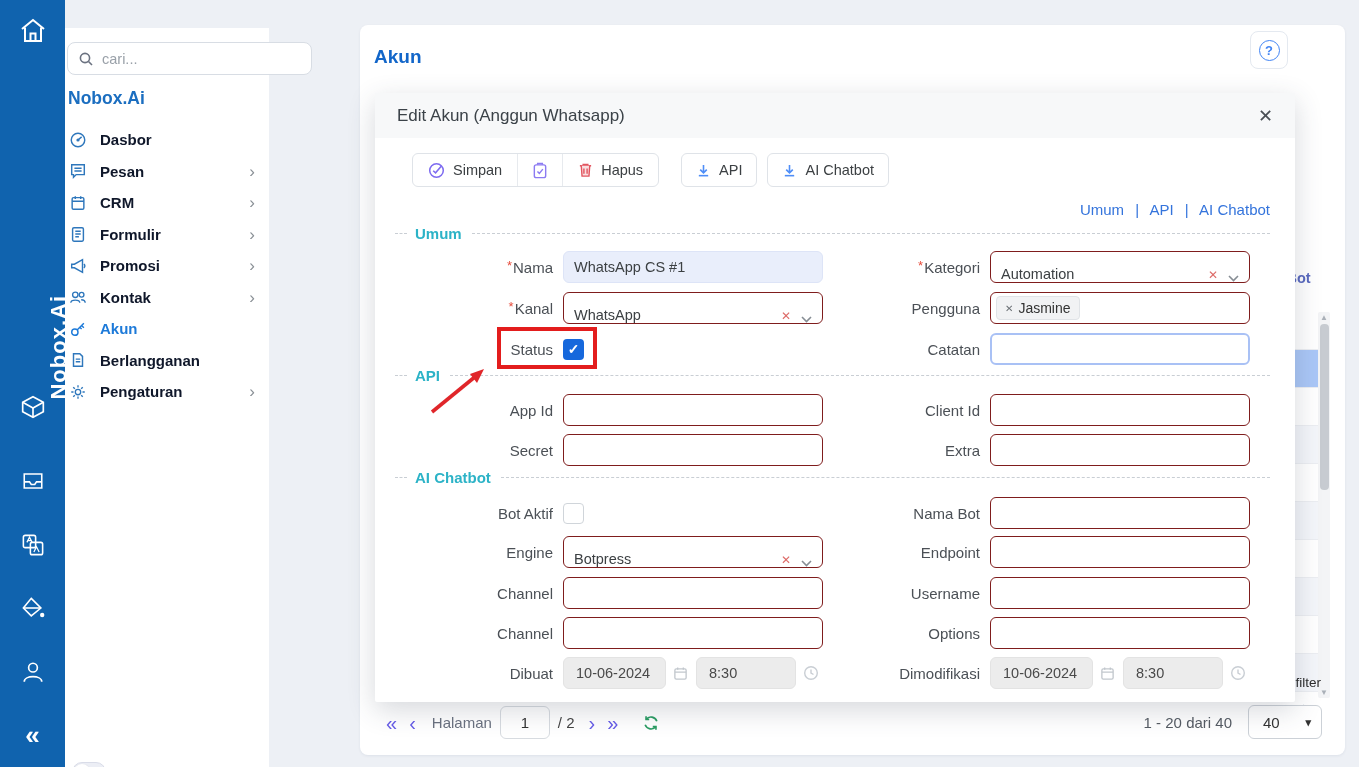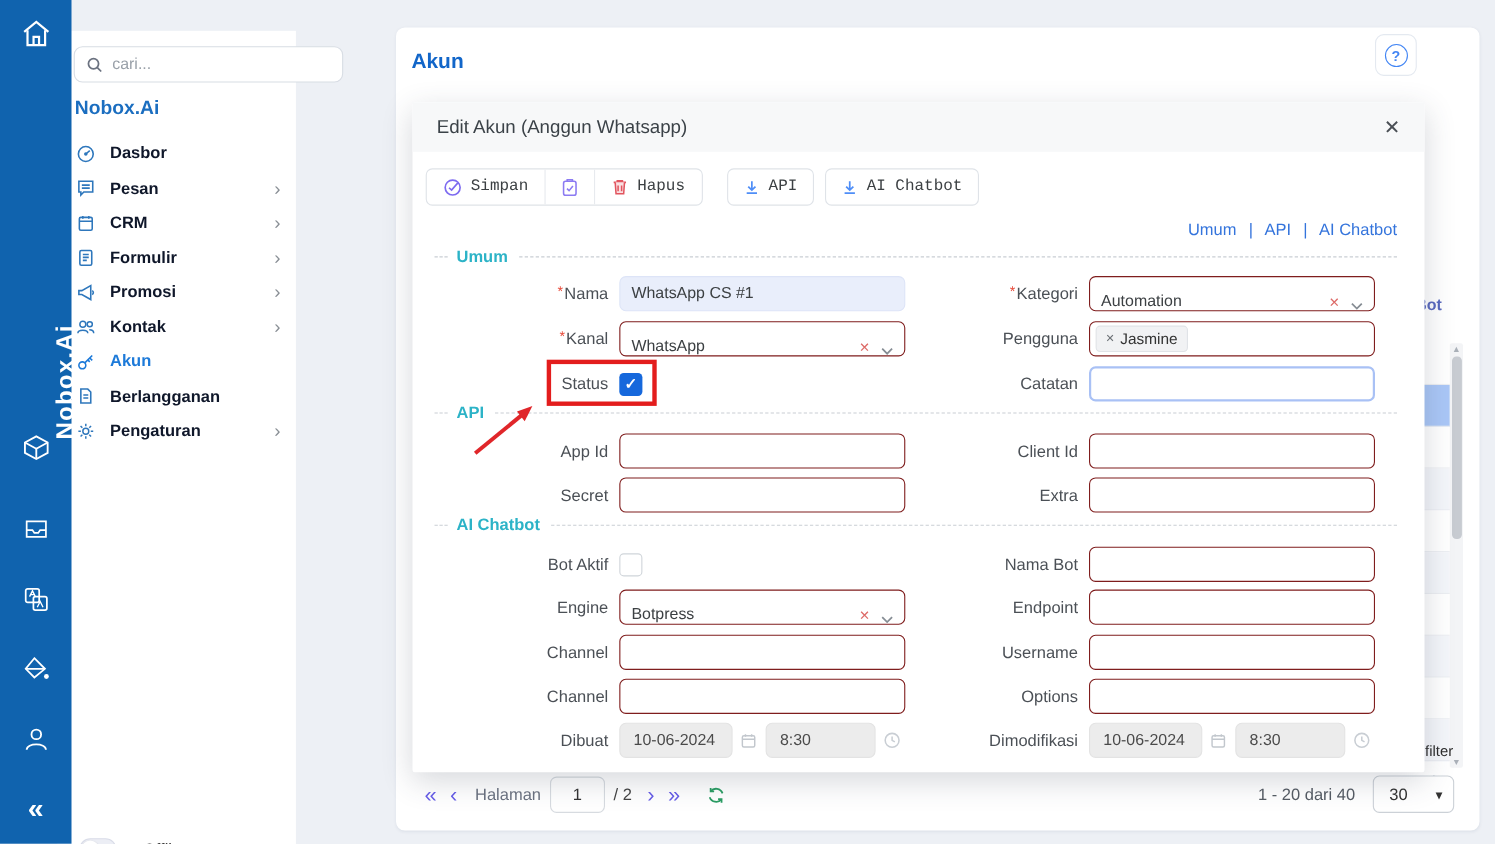--- a/index.html
+++ b/index.html
@@ -76,21 +76,21 @@
   .pg-size .val { flex:1; font-size:15px; color:#333; }
   .pg-size .chev { font-size:11px; color:#333; font-weight:bold; }
 
   
   .modal { position:absolute; left:15px; top:68px; width:920px; height:609px; background:#fff;
     border-radius:2px; box-shadow:0 8px 28px rgba(50,60,80,.20); z-index:10; }
   .modal-header { position:absolute; left:0; top:0; width:100%; height:45px; background:#f7f8f9;
     display:flex; align-items:center; padding:0 22px; font-size:17px; color:#3b4248; }
   .modal-close { margin-left:auto; font-size:18px; color:#4a4f55; cursor:pointer; }
 
-  .toolbar { position:absolute; left:12px; top:60px; display:flex; align-items:flex-start;font-family:Liberation Mono, monospace; }
+  .toolbar { position:absolute; left:37px; top:60px; display:flex; align-items:flex-start; }
   .btn { height:34px; background:#fff; border:1px solid #dfe3e8; border-radius:6px; display:flex;
     align-items:center; font-size:14.5px; color:#3c4043; cursor:pointer; padding:0 14px; }
   .btn svg { margin-right:8px; }
   .btn-group { display:flex; height:34px; border:1px solid #dfe3e8; border-radius:6px; overflow:hidden; }
   .btn-group .seg { display:flex; align-items:center; padding:0 15px; border-right:1px solid #e7eaee;
     cursor:pointer; font-size:14.5px; color:#3c4043; }
   .btn-group .seg:last-child { border-right:none; }
   .btn-group .seg.icon-only { padding:0 14px; }
   .gap22 { width:22px; } .gap10 { width:10px; }
 
@@ -340,21 +340,21 @@
           <path d="M16.5 8 A7 7 0 0 0 4.5 6"></path>
             <path d="M4.5 2.5 V6 H8"></path>
           <path d="M3.5 12 A7 7 0 0 0 15.5 14"></path>
             <path d="M15.5 17.5 V14 H12"></path>
         </svg>
       </span>
     </div>
     <div class="pager-right">
       <span class="pg-range">1 - 20 dari 40</span>
       <div class="pg-size">
-        <span class="val">30</span>
+        <span class="val">40</span>
         <span class="chev">▾</span>
       </div>
     </div>
 
     <div class="modal">
       <div class="modal-header">
         <span>Edit Akun (Anggun Whatsapp)</span>
         <span class="modal-close">✕</span>
       </div>
 

